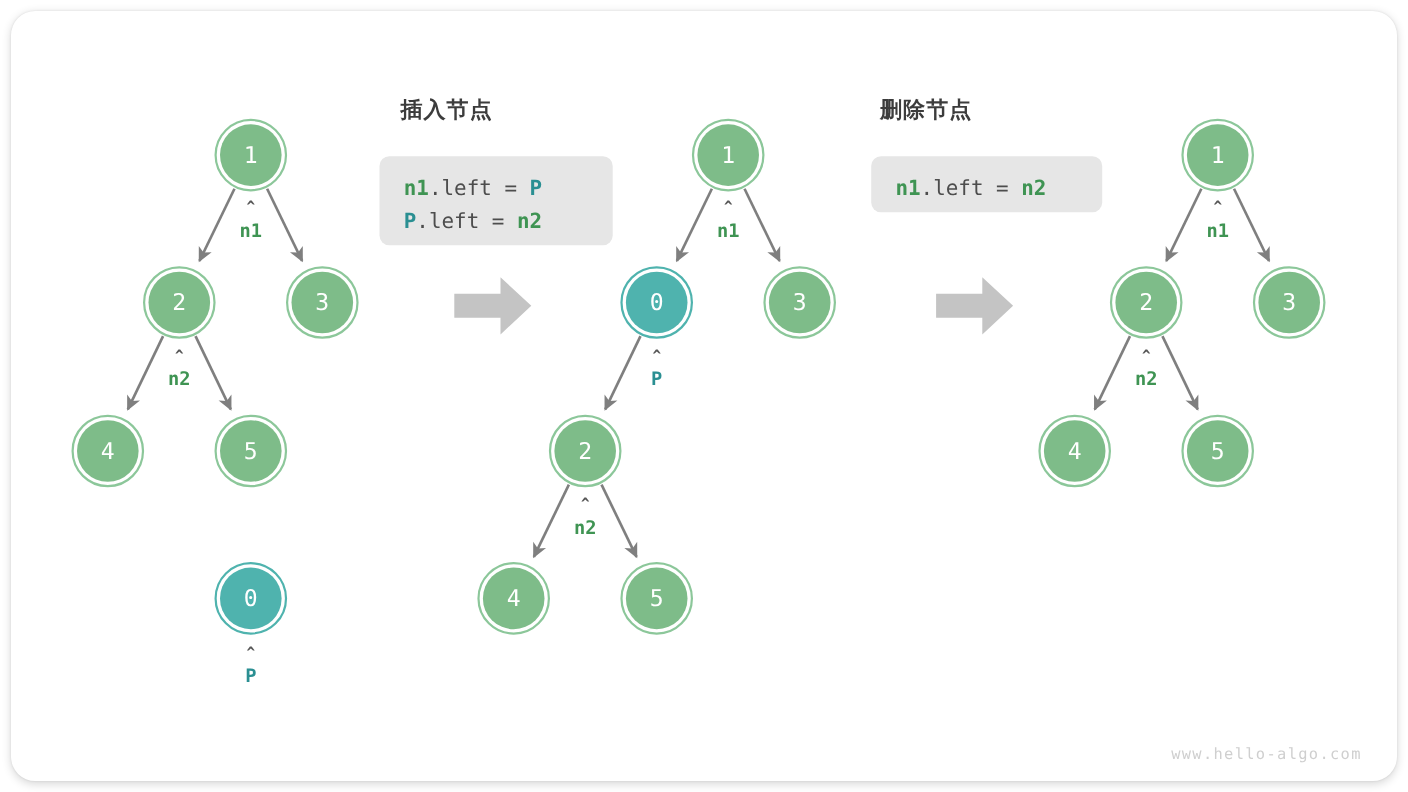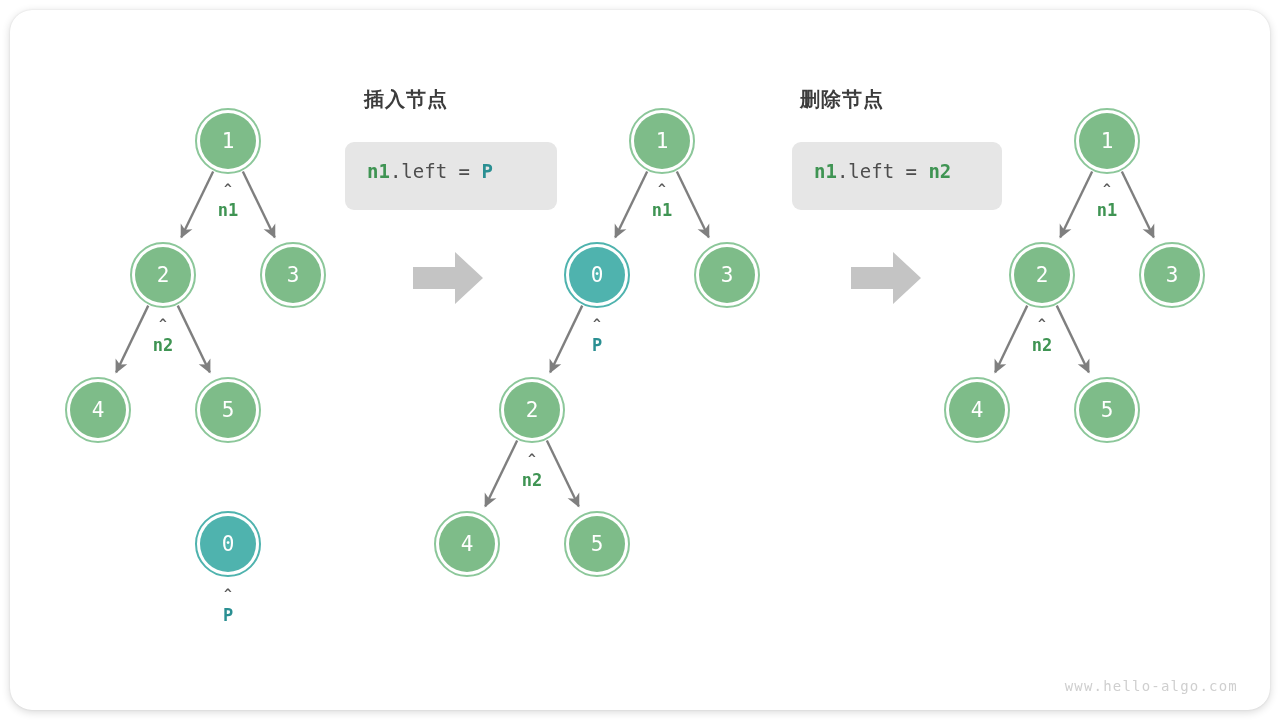--- a/index.html
+++ b/index.html
@@ -103,21 +103,21 @@
     letter-spacing: 1px;
     white-space: nowrap;
     user-select: none;
   }
 
   
   .codebox {
     position: absolute;
     background: #e6e6e6;
     border-radius: 9px;
-    padding: 14px 22px 24px 22px;
+    padding: 14px 22px 7px 22px;
     box-sizing: border-box;
     font-family: "DejaVu Sans Mono", monospace;
     font-size: 19px;
     line-height: 30px;
     color: #4d4d4d;
     white-space: nowrap;
     user-select: none;
   }
   .codebox .ln { display: block; }
   .tok-green { color: #3f9453; font-weight: 700; }
@@ -284,20 +284,21 @@
         <span class="pname" style="color: rgb(63, 148, 83);">n1</span>
       </div>
       <div class="ptr" style="left: 1007px; top: 318px;">
         <span class="caret" style="color: rgb(88, 88, 88);">^</span>
         <span class="pname" style="color: rgb(63, 148, 83);">n2</span>
       </div>
       <div class="sec-title" style="left: 364px; top: 86px; color: rgb(60, 60, 60);">插入节点</div>
       <div class="sec-title" style="left: 800px; top: 86px; color: rgb(60, 60, 60);">删除节点</div>
       <div class="codebox" style="left: 345px; top: 142px; width: 212px; background: rgb(230, 230, 230);">
         <span class="ln"><span class="tok-green">n1</span><span class="tok-plain">.left = </span><span class="tok-teal">P</span></span>
+        <span class="ln"><span class="tok-teal">P</span><span class="tok-plain">.left = </span><span class="tok-green">n2</span></span>
       </div>
       <div class="codebox" style="left: 792px; top: 142px; width: 210px; background: rgb(230, 230, 230);">
         <span class="ln"><span class="tok-green">n1</span><span class="tok-plain">.left = </span><span class="tok-green">n2</span></span>
       </div>
     </div>
 
   <div id="watermark">www.hello-algo.com</div>
 </div>
 
 </body></html>

